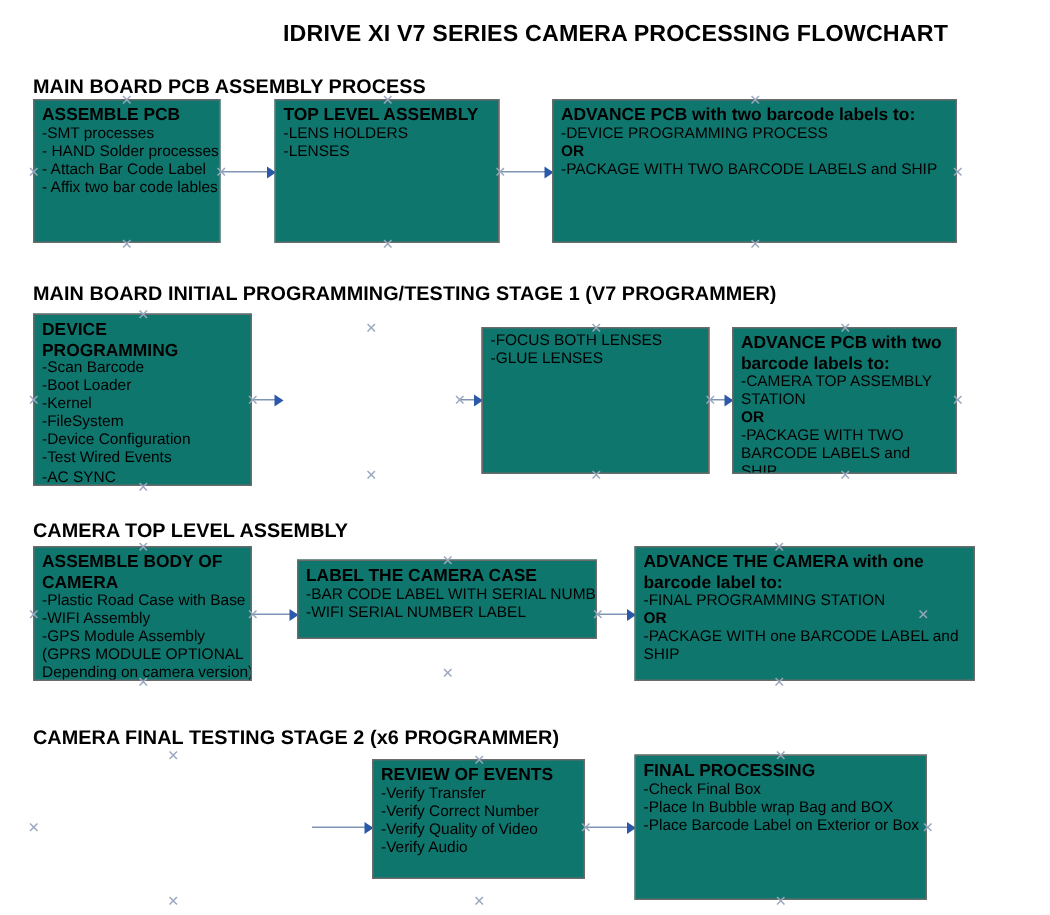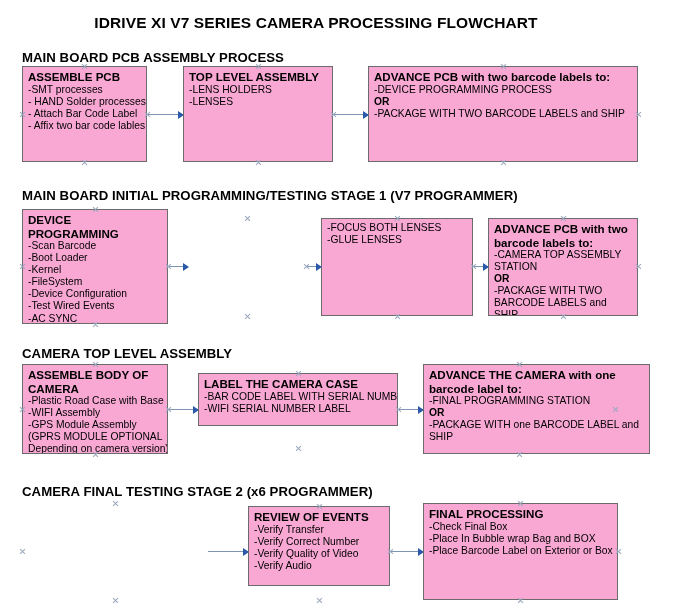--- a/index.html
+++ b/index.html
@@ -23,41 +23,41 @@
     width: 700px;
     height: 610px;
   }
 
   
   .doc-title {
     position: absolute;
     left: 0;
     top: 14px;
     width: 632px;
-    text-align: center;
+    text-align: right;
     font-size: 15.5px;
     font-weight: bold;
     letter-spacing: 0.1px;
     white-space: nowrap;
   }
 
   
   .section-heading {
     position: absolute;
     font-size: 13.2px;
     font-weight: bold;
     white-space: nowrap;
     letter-spacing: 0.05px;
   }
 
   
   .box {
     position: absolute;
     box-sizing: border-box;
-    background: #f9a8d4;
+    background: #0f766e;
     border: 1.1px solid #6b6b6b;
     padding: 3px 4px 3px 5px;
     overflow: hidden;
   }
   .box-title {
     font-size: 11.6px;
     font-weight: bold;
     line-height: 13.5px;
     white-space: pre-line;
     margin-bottom: 0px;

